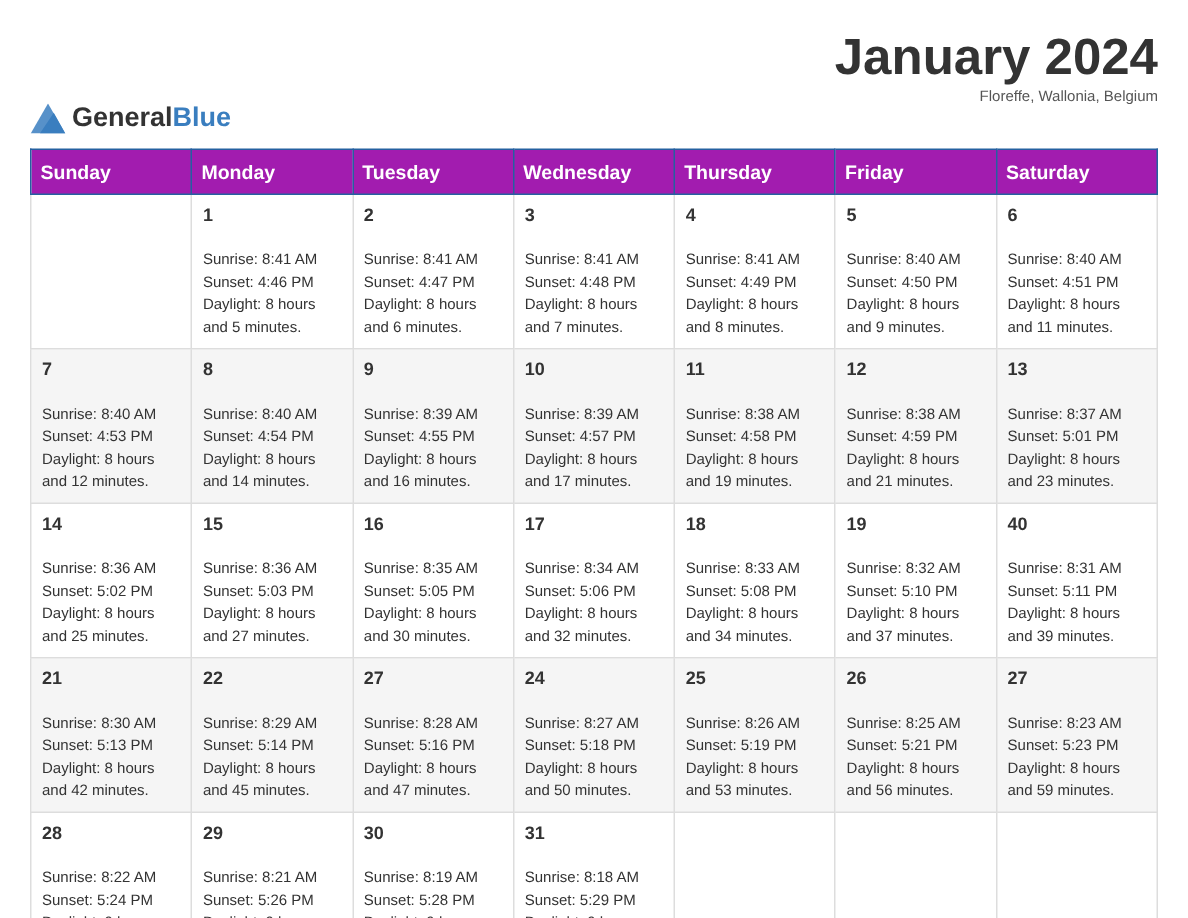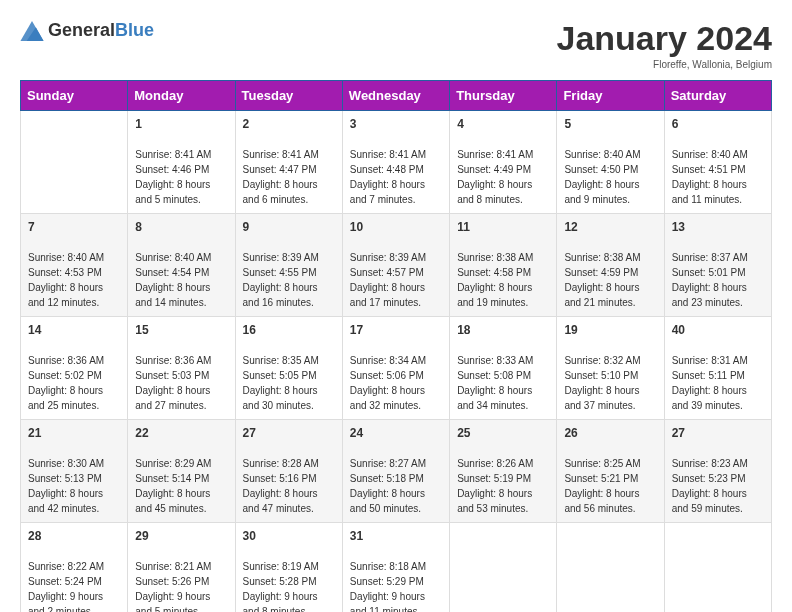--- a/index.html
+++ b/index.html
@@ -13,20 +13,21 @@
     .header-section {
       display: flex;
       justify-content: space-between;
       align-items: flex-start;
       margin-bottom: 10px;
     }
     .logo {
       display: flex;
       align-items: center;
       gap: 4px;
+      margin-top: 48px;
     }
     .logo-icon {
       width: 24px;
       height: 20px;
     }
     .title-block {
       text-align: right;
     }
     .month-year {
       font-size: 34px;

